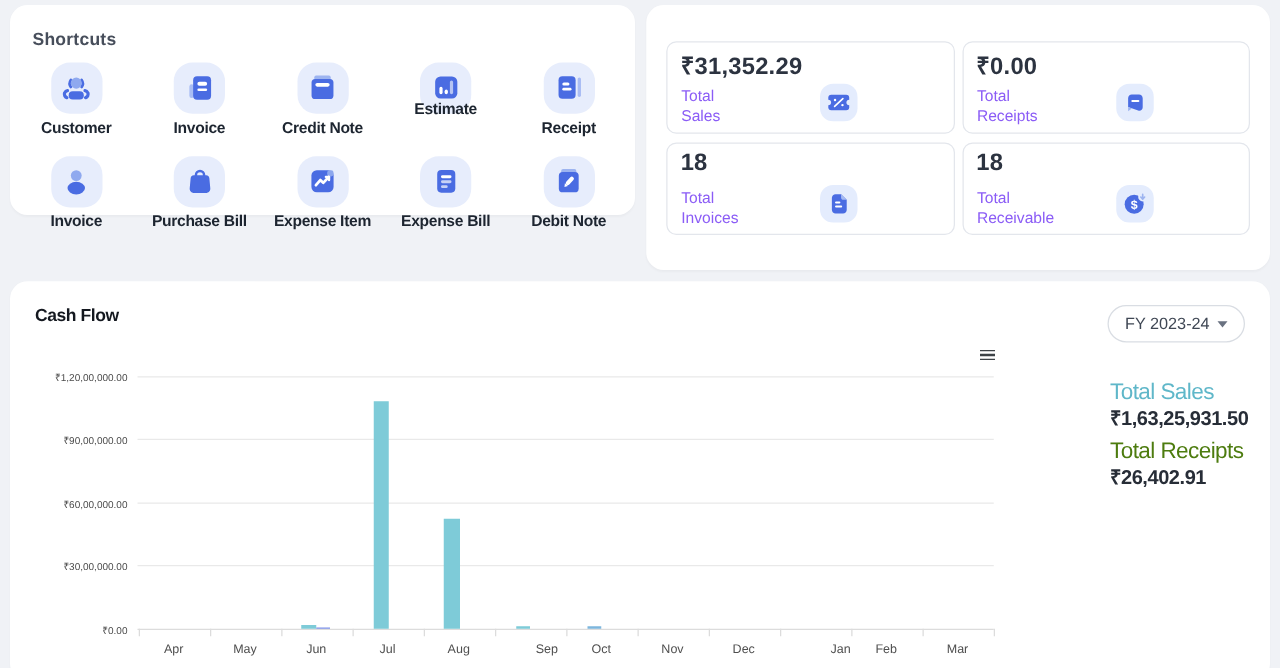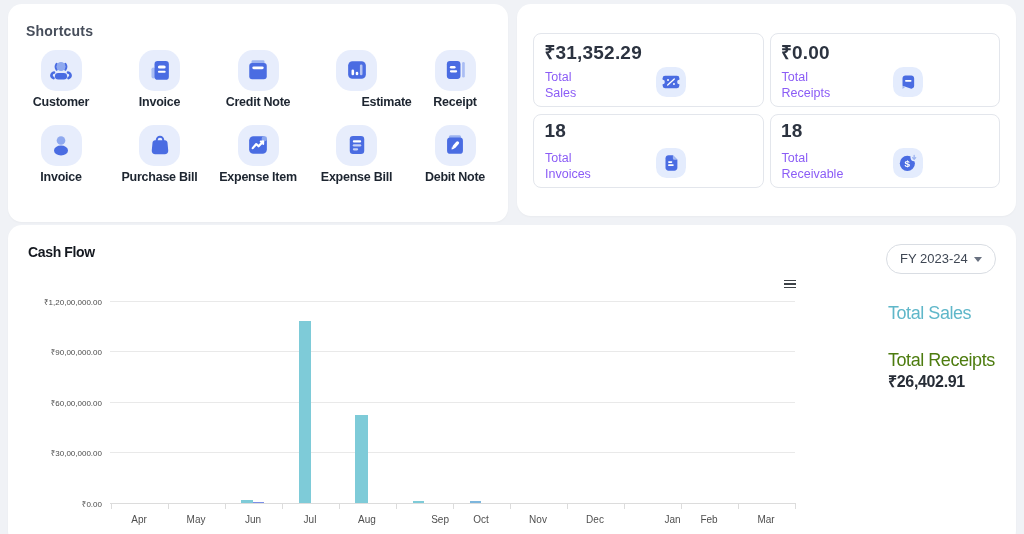--- a/index.html
+++ b/index.html
@@ -1,18 +1,18 @@
 <!DOCTYPE html>
 <html><head>
 <meta charset="utf-8">
 <style>
   * { margin:0; padding:0; box-sizing:border-box; }
   html,body { width:1024px; height:534px; background:#f0f2f6; font-family:"Liberation Sans", sans-serif; overflow:hidden; }
   .panel { position:absolute; background:#fff; border-radius:14px; box-shadow:0 1px 2px rgba(16,24,40,.03); }
-  #p1 { left:8px; top:4px; width:500px; height:218px; }
+  #p1 { left:8px; top:4px; width:500px; height:168px; }
   #p2 { left:517px; top:4px; width:499px; height:212px; }
   #p3 { left:8px; top:225px; width:1008px; height:320px; }
   .abs { position:absolute; }
 
   
   .sc-title { left:18px; top:18.5px; font-size:14px; font-weight:bold; color:#474e5b; letter-spacing:.2px; }
   .squircle { position:absolute; width:41px; height:41px; background:#e7edfc; border-radius:15px; display:flex; align-items:center; justify-content:center; }
   .sc-label { position:absolute; width:110px; text-align:center; font-size:12.5px; font-weight:bold; color:#1d2530; letter-spacing:-0.25px; }
 
   
@@ -70,21 +70,21 @@
   <div class="sc-label" style="left:195px; top:91px;">Credit Note</div>
 
   <div class="squircle" style="left:328px; top:45.5px;">
     <svg width="28" height="28" viewBox="0 0 24 24">
       <rect x="4.4" y="4.4" width="15.2" height="15.2" rx="3.7" fill="#4a6ce2"></rect>
       <rect x="7.3" y="11.5" width="2.2" height="5.1" rx="1.1" fill="#fff"></rect>
       <rect x="10.9" y="13.4" width="2.2" height="3.2" rx="1.1" fill="#fff"></rect>
       <rect x="14.5" y="7.2" width="2.2" height="9.4" rx="1.1" fill="#ffffff99"></rect>
     </svg>
   </div>
-  <div class="sc-label" style="left:293.5px; top:91px;text-align:right;">Estimate</div>
+  <div class="sc-label" style="left:293.5px; top:76px;">Estimate</div>
 
   <div class="squircle" style="left:426.5px; top:45.5px;">
     <svg width="28" height="28" viewBox="0 0 24 24">
       <rect x="5" y="4.3" width="11.7" height="15.4" rx="2.7" fill="#4a6ce2"></rect>
       <rect x="7.6" y="8.5" width="4.9" height="2.2" rx="1.1" fill="#fff"></rect>
       <rect x="7.6" y="12.2" width="6.3" height="1.9" rx="0.95" fill="#fff"></rect>
       <rect x="18.1" y="5.1" width="2.3" height="13.4" rx="1.15" fill="#aabdf4"></rect>
     </svg>
   </div>
   <div class="sc-label" style="left:392px; top:91px;">Receipt</div>
@@ -227,24 +227,25 @@
   <div class="bar" style="left:290.5px; top:95.6px; width:12.5px; height:182px; background:#7ecbd8;"></div>
   <div class="bar" style="left:347px; top:189.6px; width:12.5px; height:88px; background:#7ecbd8;"></div>
   <div class="bar" style="left:404.5px; top:276.4px; width:11.5px; height:1.2px; background:#7ecbd8;"></div>
   <div class="bar" style="left:462px; top:276px; width:11px; height:1.6px; background:#7db6dd;"></div>
 
   <div class="xlab" style="left:102.5px;">Apr</div>
   <div class="xlab" style="left:159.5px;">May</div>
   <div class="xlab" style="left:216.5px;">Jun</div>
   <div class="xlab" style="left:273.5px;">Jul</div>
   <div class="xlab" style="left:330.5px;">Aug</div>
-  <div class="xlab" style="left:384px;text-align:right;">Sep</div>
+  <div class="xlab" style="left:401px;">Sep</div>
   <div class="xlab" style="left:444.5px;">Oct</div>
   <div class="xlab" style="left:501.5px;">Nov</div>
   <div class="xlab" style="left:558.5px;">Dec</div>
   <div class="xlab" style="left:615.5px;text-align:right;">Jan</div>
   <div class="xlab" style="left:672.5px;">Feb</div>
   <div class="xlab" style="left:729.5px;">Mar</div>
 
   <div class="abs leg-t" style="left:880px; top:78px; color:#5fb7c9;">Total Sales</div>
+  <div class="abs leg-a" style="left:880px; top:98px;">₹1,63,25,931.50</div>
   <div class="abs leg-t" style="left:880px; top:125px; color:#4d7c0f;">Total Receipts</div>
   <div class="abs leg-a" style="left:880px; top:145px;">₹26,402.91</div>
 </div>
 
 </body></html>

